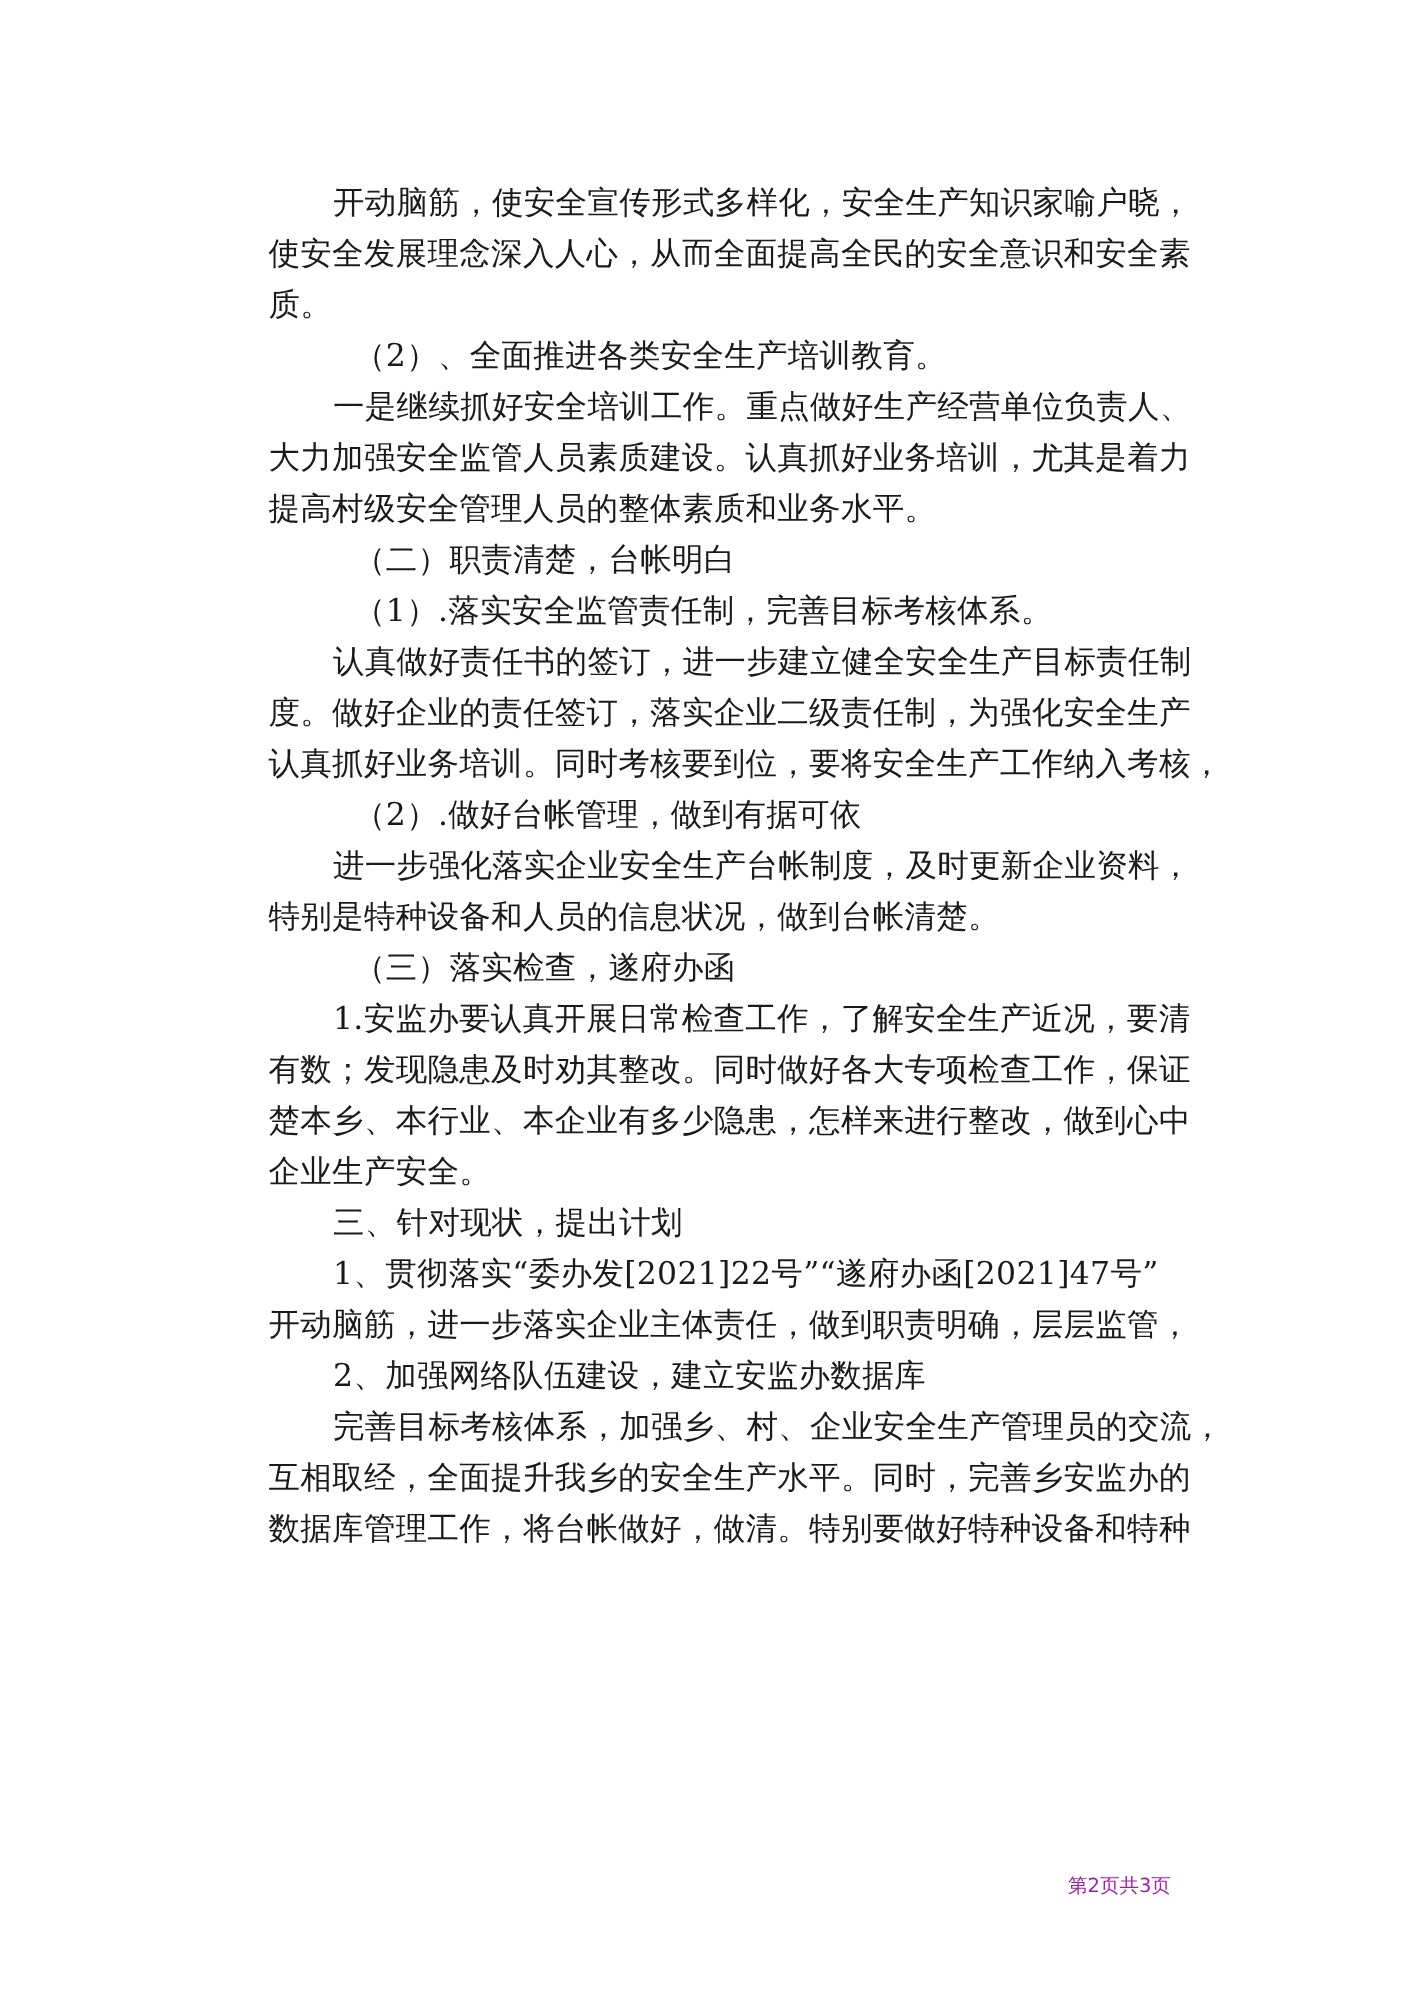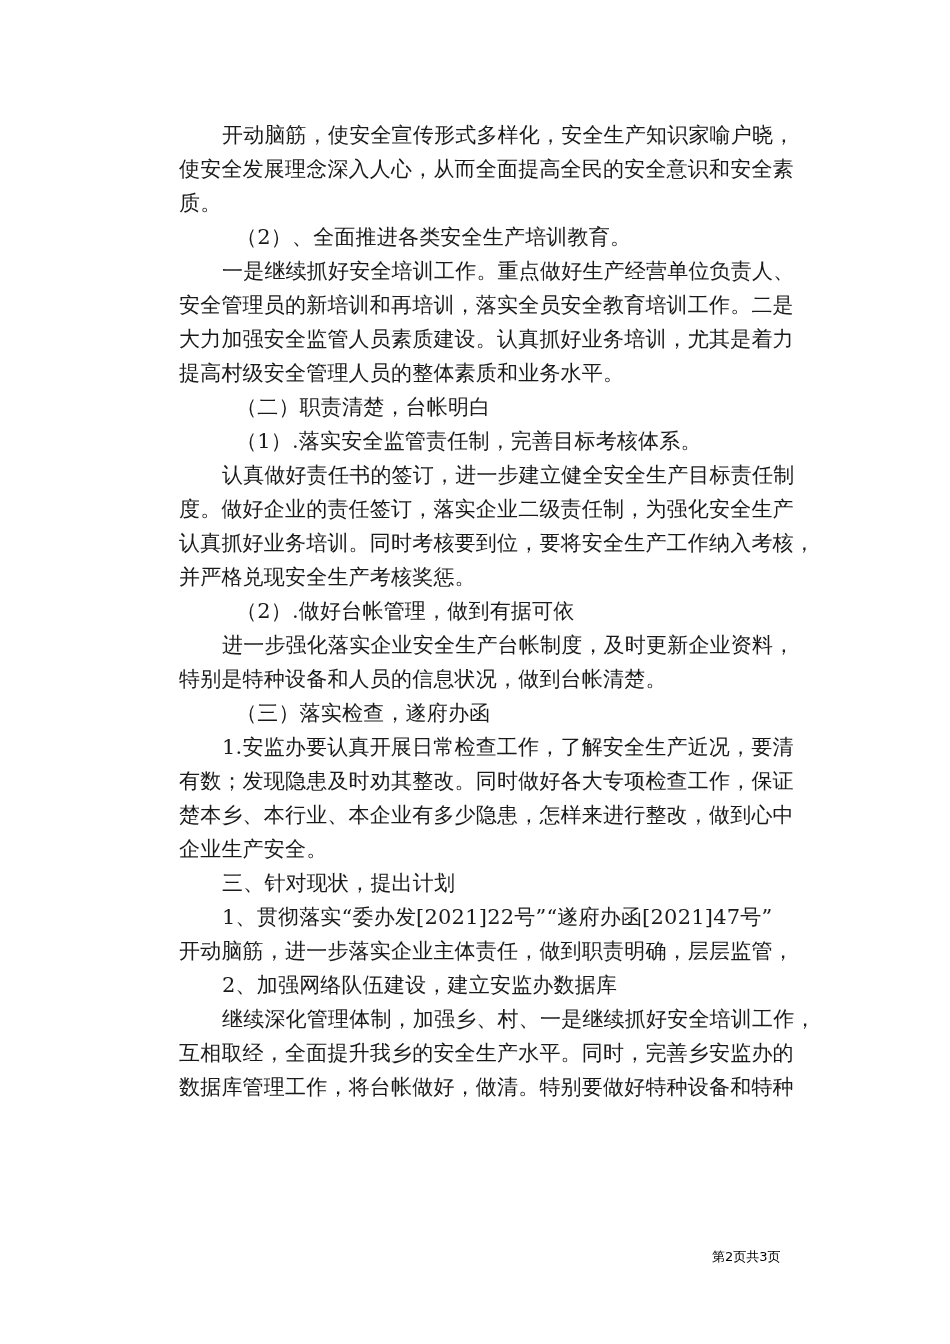--- a/index.html
+++ b/index.html
@@ -30,52 +30,50 @@
       letter-spacing: 0.2px;
     }
     .indent { padding-left: 43px; }
     .indent2 { padding-left: 57px; }
     .footer {
       position: absolute;
       left: 712px;
       top: 1248px;
       font-size: 13px;
       font-family: "DejaVu Sans", "Liberation Sans", sans-serif;
-      color: #000000;
+      color: #a21caf;
       white-space: nowrap;
     }
   </style>
 </head>
 <body>
 
 <div class="page">
   <div class="line indent">开动脑筋，使安全宣传形式多样化，安全生产知识家喻户晓，</div>
   <div class="line">使安全发展理念深入人心，从而全面提高全民的安全意识和安全素</div>
   <div class="line">质。</div>
   <div class="line indent2">（2）、全面推进各类安全生产培训教育。</div>
   <div class="line indent">一是继续抓好安全培训工作。重点做好生产经营单位负责人、</div>
-  <div class="line">安全管理员的新培训和再培训，落实全员安全教育培训工作。二是</div>
   <div class="line">大力加强安全监管人员素质建设。认真抓好业务培训，尤其是着力</div>
   <div class="line">提高村级安全管理人员的整体素质和业务水平。</div>
   <div class="line indent2">（二）职责清楚，台帐明白</div>
   <div class="line indent2">（1）.落实安全监管责任制，完善目标考核体系。</div>
   <div class="line indent">认真做好责任书的签订，进一步建立健全安全生产目标责任制</div>
   <div class="line">度。做好企业的责任签订，落实企业二级责任制，为强化安全生产</div>
   <div class="line">认真抓好业务培训。同时考核要到位，要将安全生产工作纳入考核，</div>
-  <div class="line">并严格兑现安全生产考核奖惩。</div>
   <div class="line indent2">（2）.做好台帐管理，做到有据可依</div>
   <div class="line indent">进一步强化落实企业安全生产台帐制度，及时更新企业资料，</div>
   <div class="line">特别是特种设备和人员的信息状况，做到台帐清楚。</div>
   <div class="line indent2">（三）落实检查，遂府办函</div>
   <div class="line indent">1.安监办要认真开展日常检查工作，了解安全生产近况，要清</div>
   <div class="line">有数；发现隐患及时劝其整改。同时做好各大专项检查工作，保证</div>
   <div class="line">楚本乡、本行业、本企业有多少隐患，怎样来进行整改，做到心中</div>
   <div class="line">企业生产安全。</div>
   <div class="line indent">三、针对现状，提出计划</div>
   <div class="line indent">1、贯彻落实“委办发[2021]22号”“遂府办函[2021]47号”</div>
   <div class="line">开动脑筋，进一步落实企业主体责任，做到职责明确，层层监管，</div>
   <div class="line indent">2、加强网络队伍建设，建立安监办数据库</div>
-  <div class="line indent">继续深化管理体制，加强乡、村、一是继续抓好安全培训工作，</div>
+  <div class="line indent">完善目标考核体系，加强乡、村、企业安全生产管理员的交流，</div>
   <div class="line">互相取经，全面提升我乡的安全生产水平。同时，完善乡安监办的</div>
   <div class="line">数据库管理工作，将台帐做好，做清。特别要做好特种设备和特种</div>
 </div>
 
 <div class="footer">第2页共3页</div>
 
 </body></html>

